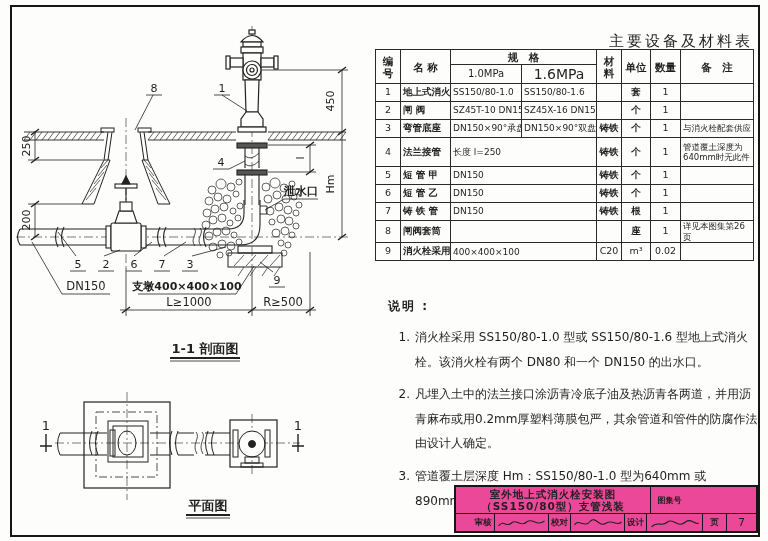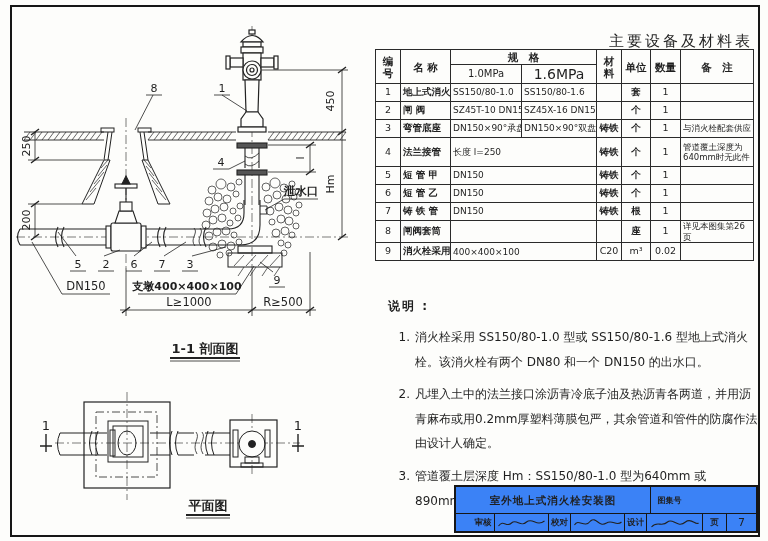--- a/index.html
+++ b/index.html
@@ -16,21 +16,21 @@
   table.mat td{height:17px;}
   td.c{text-align:center;}
   td.nm{font-weight:bold;font-size:9.5px;white-space:nowrap;}
   td.sp{font-size:9px;white-space:nowrap;margin-top:37px;}
   td.rk{font-size:8.5px;font-weight:normal;line-height:1.25;}
   .notes{position:absolute;left:388px;top:298px;width:372px;font-size:12px;}
   .notes-head{font-weight:bold;margin-bottom:10px;letter-spacing:2px;}
   .note-item{display:flex;margin-bottom:8px;line-height:2.05;}
   .note-num{width:22px;flex:0 0 22px;text-align:right;padding-right:5px;}
   .note-text{flex:1;}
-  .tb{position:absolute;left:454px;top:485px;width:304px;height:48px;background:#3b82f6;
+  .tb{position:absolute;left:454px;top:485px;width:304px;height:48px;background:#ec4899;
       border:2px solid #161616;box-sizing:border-box;display:grid;grid-template-rows:27px 1fr;}
   .tb-row1{display:grid;grid-template-columns:1fr 38px 68px;border-bottom:1.5px solid #161616;}
   .tb-row2{display:grid;grid-template-columns:22px 54px 22px 54px 22px 56px 24px 1fr;padding-left:16px;}
   .tb-cell{display:flex;align-items:center;justify-content:center;overflow:hidden;}
   .tb-cell + .tb-cell{border-left:1.5px solid #161616;}
   .tb-title-cell{flex-direction:column;line-height:1.15;font-weight:bold;font-size:10.5px;letter-spacing:1px;}
   .tb-atlas-label{font-size:8px;font-weight:bold;}
   .tb-atlas-no{font-size:17px;letter-spacing:1px;font-family:"DejaVu Sans Mono",monospace;}
   .tb-small{font-size:8.5px;font-weight:bold;letter-spacing:0px;}
   .tb-page-no{font-size:11px;}
@@ -397,20 +397,21 @@
     <div class="note-item">
       <span class="note-num">3.</span>
       <span class="note-text">管道覆土层深度 Hm：SS150/80-1.0 型为640mm 或 890mm，SS150/80-1.6 型为890mm。</span>
     </div>
   </div>
 
   <div class="tb">
     <div class="tb-row1">
       <div class="tb-cell tb-title-cell">
         <div>室外地上式消火栓安装图</div>
+        <div>（SS150/80型）支管浅装</div>
       </div>
       <div class="tb-cell tb-atlas-label">图集号</div>
     </div>
     <div class="tb-row2">
       <div class="tb-cell tb-small">审核</div>
       <div class="tb-cell">
         <svg class="sig" viewBox="0 0 52 14">
           <path d="M3,10 C8,3 11,12 16,7 C21,2 25,12 31,6 C37,1 41,11 49,5" fill="none" stroke="#222" stroke-width="1.1"></path>
         </svg>
       </div>

